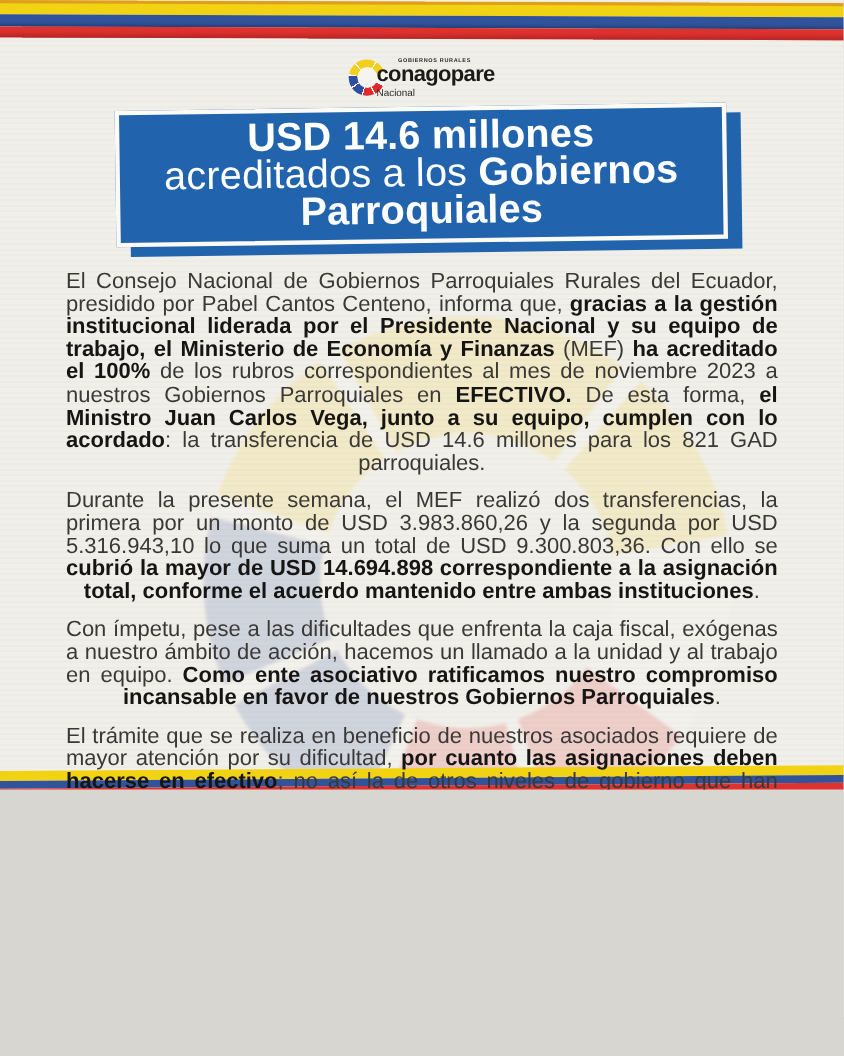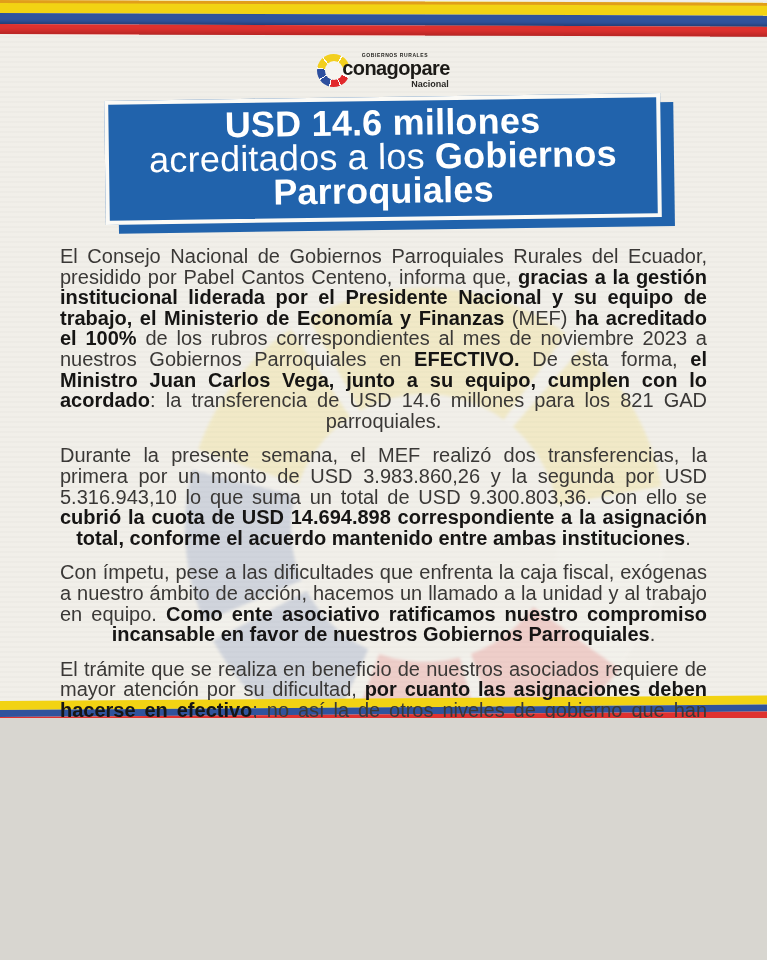--- a/index.html
+++ b/index.html
@@ -40,21 +40,21 @@
       #2d4f9e 239deg 276deg,#fdfcf9 276deg 281deg,
       #f2cf1e 281deg 318deg,#fdfcf9 318deg 323deg,
       #f2cf1e 323deg 360deg);
   }
   .ring::after{content:"";position:absolute;inset:22%;border-radius:50%;background:#f6f4ef;}
 
   .logo{display:flex;align-items:center;justify-content:center;}
   .logo-text{position:relative;z-index:2;display:flex;flex-direction:column;}
   .logo .tagline{font-weight:700;color:#24231f;text-align:center;white-space:nowrap;}
   .logo .brand{font-weight:700;color:#1b1a17;white-space:nowrap;}
-  .logo .subtitle{font-weight:700;color:#2a2926;text-align:right;white-space:nowrap;}
+  .logo .subtitle{font-weight:400;color:#2a2926;text-align:left;white-space:nowrap;}
 
   .header-logo{position:absolute;top:52px;left:0;right:0;}
   .header-logo .ring{width:33px;height:33px;margin-right:-8px;}
   .header-logo .tagline{font-size:5px;letter-spacing:0.6px;padding-right:2px;}
   .header-logo .brand{font-size:20px;letter-spacing:-0.6px;line-height:1;}
   .header-logo .subtitle{font-size:9px;margin-top:1px;padding-right:1px;}
 
   .footer-logo{position:absolute;top:833px;left:0;right:0;}
   .footer-logo .ring{width:108px;height:108px;margin-right:-27px;}
   .footer-logo .tagline{font-size:11px;letter-spacing:1.7px;padding-right:4px;}
@@ -116,21 +116,21 @@
     <div class="title-back"></div>
     <div class="title-front">
       <div class="tl bold">USD 14.6 millones</div>
       <div class="tl"><span class="reg">acreditados a los </span><span class="bold">Gobiernos</span></div>
       <div class="tl bold">Parroquiales</div>
     </div>
   </div>
 
   <div class="article">
       <p><span>El Consejo Nacional de Gobiernos Parroquiales Rurales del Ecuador, presidido por Pabel Cantos Centeno, informa que, </span><span class="b">gracias a la gestión institucional liderada por el Presidente Nacional y su equipo de trabajo, el Ministerio de Economía y Finanzas</span><span> (MEF) </span><span class="b">ha acreditado el 100%</span><span> de los rubros correspondientes al mes de noviembre 2023 a nuestros Gobiernos Parroquiales en </span><span class="b">EFECTIVO.</span><span> De esta forma, </span><span class="b">el Ministro Juan Carlos Vega, junto a su equipo, cumplen con lo acordado</span><span>: la transferencia de USD 14.6 millones para los 821 GAD parroquiales.</span></p>
-      <p><span>Durante la presente semana, el MEF realizó dos transferencias, la primera por un monto de USD 3.983.860,26 y la segunda por USD 5.316.943,10 lo que suma un total de USD 9.300.803,36. Con ello se </span><span class="b">cubrió la cuota de USD 14.694.898 correspondiente a la asignación total, conforme el acuerdo mantenido entre ambas instituciones</span><span>.</span></p>
+      <p><span>Durante la presente semana, el MEF realizó dos transferencias, la primera por un monto de USD 3.983.860,26 y la segunda por USD 5.316.943,10 lo que suma un total de USD 9.300.803,36. Con ello se </span><span class="b">cubrió la mayor de USD 14.694.898 correspondiente a la asignación total, conforme el acuerdo mantenido entre ambas instituciones</span><span>.</span></p>
       <p><span>Con ímpetu, pese a las dificultades que enfrenta la caja fiscal, exógenas a nuestro ámbito de acción, hacemos un llamado a la unidad y al trabajo en equipo. </span><span class="b">Como ente asociativo ratificamos nuestro compromiso incansable en favor de nuestros Gobiernos Parroquiales</span><span>.</span></p>
       <p><span>El trámite que se realiza en beneficio de nuestros asociados requiere de mayor atención por su dificultad, </span><span class="b">por cuanto las asignaciones deben hacerse en efectivo</span><span>; no así la de otros niveles de gobierno que han aceptado compensaciones de la deuda con el BDE y bonos del Estado.</span></p>
     </div>
 
   <div class="logo footer-logo">
     <div class="ring"></div>
     <div class="logo-text">
       <div class="tagline">GOBIERNOS RURALES</div>
       <div class="brand">conagopare</div>
       <div class="subtitle">Nacional</div>

